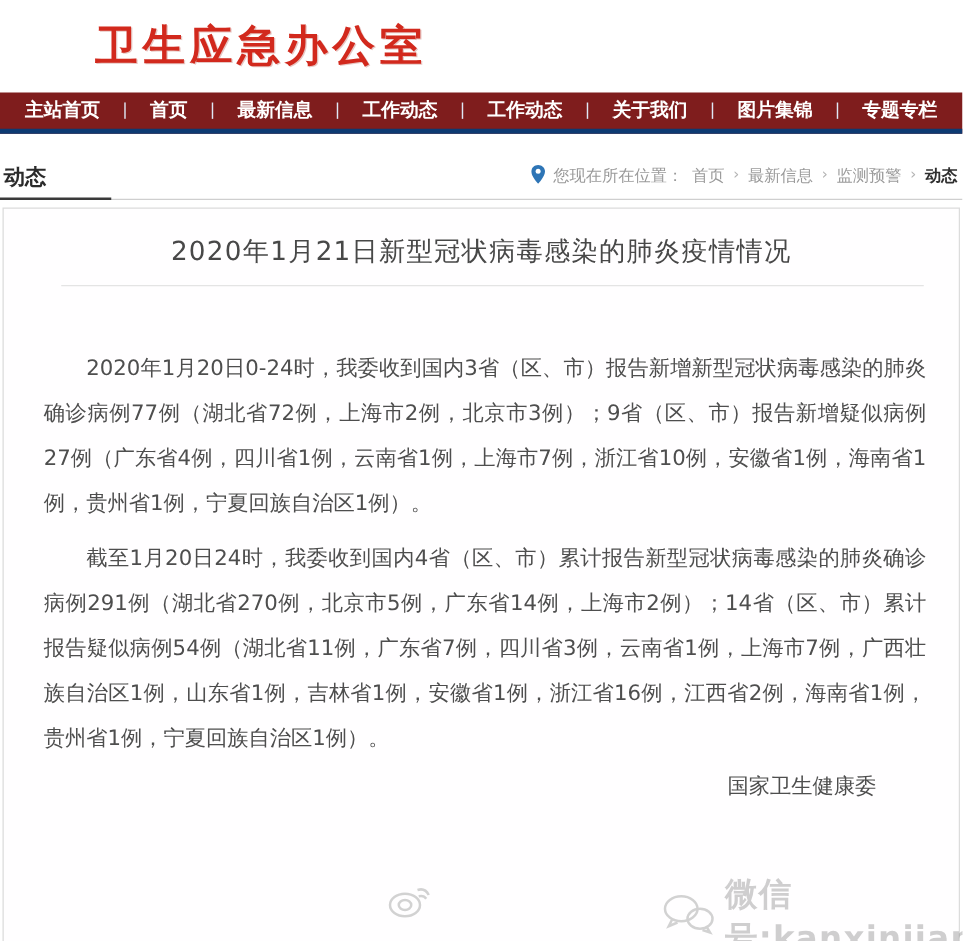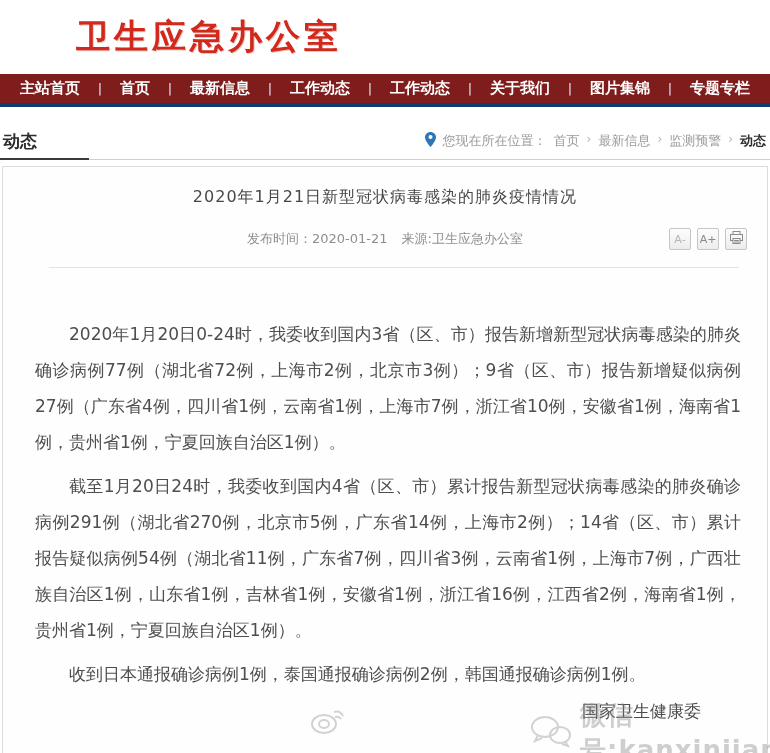--- a/index.html
+++ b/index.html
@@ -34,21 +34,21 @@
   .breadcrumb { display:flex; align-items:flex-start; gap:7px; font-size:13px; color:#9a9a9a; padding-bottom:9px; }
   .crumb { color:#9a9a9a; cursor:pointer; }
   .crumb-sep { color:#b5b5b5; font-size:12px; }
   .crumb-last { color:#2f2f2f; font-weight:bold; }
   .pin-icon { width:11px; height:15px; display:inline-block; }
   
   .content-box {
     margin:6px 2px 0; border:1px solid #dcdcdc; background:#fffeff;
     height:598px; position:relative;
   }
-  .article-title { text-align:center; font-size:16px; font-weight:400; color:#484848; margin-top:20px; letter-spacing:1px; }
+  .article-title { text-align:center; font-size:21px; font-weight:400; color:#484848; margin-top:20px; letter-spacing:1px; }
   .meta-row { text-align:center; font-size:13px; color:#8e8e8e; margin-top:22px; position:relative; height:24px; }
   .meta-row .gap { display:inline-block; width:14px; }
   .tools { position:absolute; right:20px; top:-2px; display:flex; gap:6px; }
   .tool-btn {
     width:22px; height:22px; border:1px solid #c6c6c6; border-radius:2px;
     background:linear-gradient(#fdfdfd,#ececec);
     display:flex; align-items:center; justify-content:center;
     font-size:11px; color:#8a8a8a; cursor:pointer;
   }
   .tool-btn.lighter { color:#b5b5b5; }
@@ -109,45 +109,26 @@
     <span class="crumb-sep">›</span>
     <span class="crumb">监测预警</span>
     <span class="crumb-sep">›</span>
     <span class="crumb-last">动态</span>
   </div>
 </div>
 
 <div class="content-box">
   <h1 class="article-title">2020年1月21日新型冠状病毒感染的肺炎疫情情况</h1>
 
-  <div class="meta-row">
-    <span>发布时间：</span><span>2020-01-21</span><span class="gap"></span><span>来源:</span><span>卫生应急办公室</span>
-    <div class="tools">
-      <div class="tool-btn lighter">A-</div>
-      <div class="tool-btn">A+</div>
-      <div class="tool-btn">
-        <span>
-          <svg width="13" height="13" viewBox="0 0 13 13">
-              <rect x="3" y="0.5" width="7" height="3" fill="none" stroke="#8a8a8a"></rect>
-              <rect x="0.5" y="3.5" width="12" height="6" fill="none" stroke="#8a8a8a"></rect>
-              <rect x="3" y="7.5" width="7" height="5" fill="#f5f5f5" stroke="#8a8a8a"></rect>
-              <line x1="4.2" y1="9.5" x2="8.8" y2="9.5" stroke="#8a8a8a"></line>
-              <line x1="4.2" y1="11" x2="8.8" y2="11" stroke="#8a8a8a"></line>
-            </svg>
-        </span>
-      </div>
-    </div>
-  </div>
 
   <div class="divider"></div>
 
   <div class="article-body">
     <p>2020年1月20日0-24时，我委收到国内3省（区、市）报告新增新型冠状病毒感染的肺炎确诊病例77例（湖北省72例，上海市2例，北京市3例）；9省（区、市）报告新增疑似病例27例（广东省4例，四川省1例，云南省1例，上海市7例，浙江省10例，安徽省1例，海南省1例，贵州省1例，宁夏回族自治区1例）。</p>
     <p>截至1月20日24时，我委收到国内4省（区、市）累计报告新型冠状病毒感染的肺炎确诊病例291例（湖北省270例，北京市5例，广东省14例，上海市2例）；14省（区、市）累计报告疑似病例54例（湖北省11例，广东省7例，四川省3例，云南省1例，上海市7例，广西壮族自治区1例，山东省1例，吉林省1例，安徽省1例，浙江省16例，江西省2例，海南省1例，贵州省1例，宁夏回族自治区1例）。</p>
-    <p>收到日本通报确诊病例1例，泰国通报确诊病例2例，韩国通报确诊病例1例。</p>
   </div>
 
   <div class="signature">国家卫生健康委</div>
 
 </div>
 
 <div class="wm wm-weibo">
   <span>
     <svg width="36" height="32" viewBox="0 0 36 32" fill="none" stroke="#8c8c8c" stroke-width="2">
       <ellipse cx="14" cy="20" rx="12" ry="9"></ellipse>

